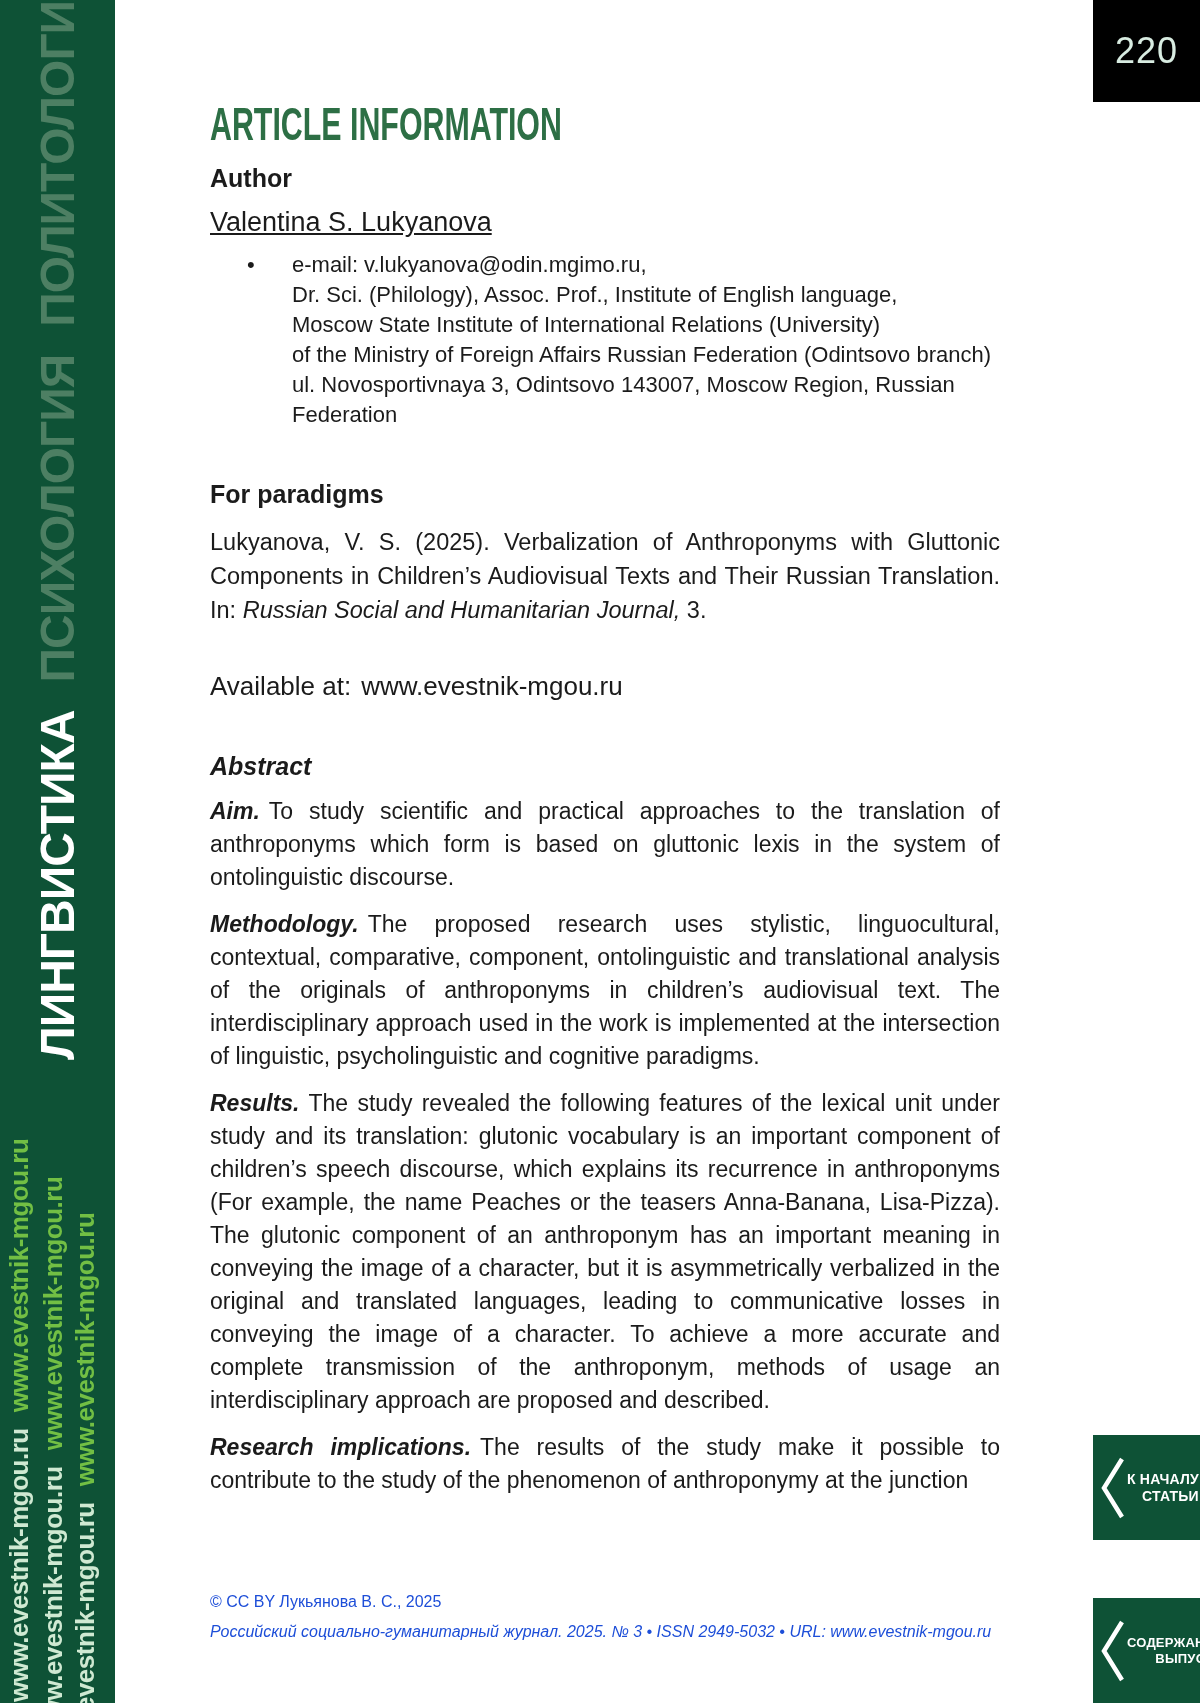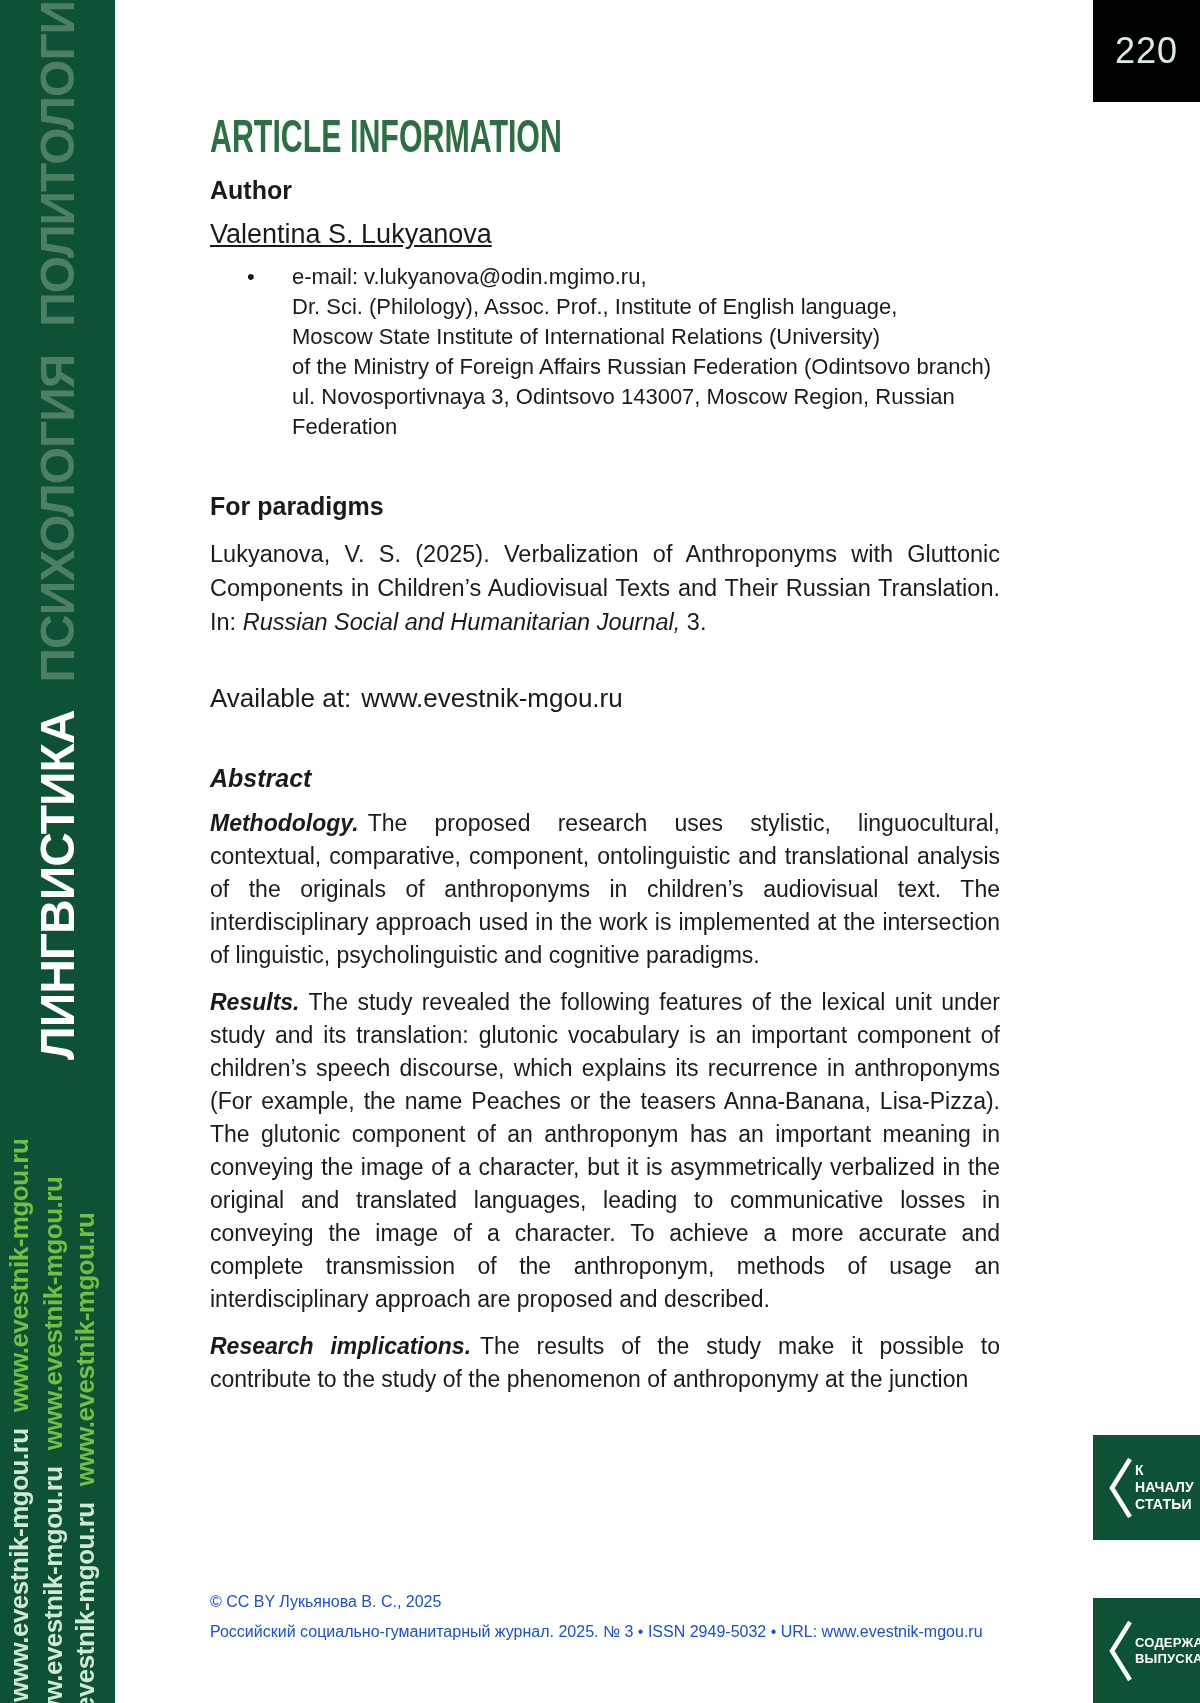--- a/index.html
+++ b/index.html
@@ -37,30 +37,30 @@
     position:absolute; left:1093px; top:0; width:107px; height:102px;
     background:#000000; color:#d8ece1; font-size:36px;
     display:flex; align-items:center; justify-content:center; letter-spacing:1px;
   }
 
   
   .badge {
     position:absolute; left:1093px; width:107px; height:105px;
     background:#0e5236; color:#ffffff;
     display:flex; align-items:center; gap:3px;
-    padding-left:15px; box-sizing:border-box; cursor:pointer;
+    padding-left:7px; box-sizing:border-box; cursor:pointer;text-align:right;
   }
   .badge svg { width:24px; height:66px; flex:none; display:block; }
   .badge-text { font-size:14px; font-weight:bold; line-height:1.2; letter-spacing:0.2px; }
   .badge-start    { top:1435px; }
   .badge-contents { top:1598px; }
   .badge-contents .badge-text { font-size:13px; }
 
   
-  .content { position:absolute; left:210px; top:16px; width:790px; }
+  .content { position:absolute; left:210px; top:4px; width:790px; }
 
   .article-title {
     margin:96px 0 0 0; height:48px; line-height:48px;
     font-size:46px; font-weight:bold; color:#2d6f45;
     transform:scaleX(0.66); transform-origin:left center; white-space:nowrap;
   }
   .h2 { font-size:25px; font-weight:bold; margin:0; }
   .h2-author    { margin-top:16px; }
   .h2-citation  { margin-top:50px; }
   .h2-abstract  { margin-top:50px;font-style:italic; }
@@ -75,21 +75,21 @@
 
   .available-line { margin-top:44px; font-size:26px; }
   .avail-label { font-weight:normal; margin-right:10px; }
 
   .abs-para { margin:14px 0 0 0; font-size:23px; line-height:33px; text-align:justify; }
   .lead { font-weight:bold; font-style:italic; margin-right:9px; }
 
   
   .footer { position:absolute; left:210px; top:1593px; color:#1d4ed8; }
   .f1 { font-size:16px; }
-  .f2 { font-size:16px; margin-top:12px; }
+  .f2 { font-size:16px; margin-top:12px;font-style:italic; }
 </style>
 </head>
 <body>
 
 <div class="page">
 
   <div class="side-band"></div>
 
   <div class="side-words">
     <span class="side-word-active">ЛИНГВИСТИКА</span>
@@ -156,20 +156,23 @@
     <p class="citation-para">
       <span>Lukyanova, V. S. (2025). Verbalization of Anthroponyms with Gluttonic Components in Children’s Audiovisual Texts and Their Russian Translation. In: </span><span class="italic">Russian Social and Humanitarian Journal,</span><span> 3.</span>
     </p>
 
     <p class="available-line">
       <span class="avail-label">Available at:</span><span>www.evestnik-mgou.ru</span>
     </p>
 
     <h2 class="h2 h2-abstract">Abstract</h2>
 
+    <p class="abs-para">
+      <span class="lead">Aim.</span><span>To study scientific and practical approaches to the translation of anthroponyms which form is based on gluttonic lexis in the system of ontolinguistic discourse.</span>
+    </p>
 
     <p class="abs-para">
       <span class="lead">Methodology.</span><span>The proposed research uses stylistic, linguocultural, contextual, comparative, component, ontolinguistic and translational analysis of the originals of anthroponyms in children’s audiovisual text. The interdisciplinary approach used in the work is implemented at the intersection of linguistic, psycholinguistic and cognitive paradigms.</span>
     </p>
 
     <p class="abs-para">
       <span class="lead">Results.</span><span>The study revealed the following features of the lexical unit under study and its translation: glutonic vocabulary is an important component of children’s speech discourse, which explains its recurrence in anthroponyms (For example, the name Peaches or the teasers Anna-Banana, Lisa-Pizza). The glutonic component of an anthroponym has an important meaning in conveying the image of a character, but it is asymmetrically verbalized in the original and translated languages, leading to communicative losses in conveying the image of a character. To achieve a more accurate and complete transmission of the anthroponym, methods of usage an interdisciplinary approach are proposed and described.</span>
     </p>
 
     <p class="abs-para">

